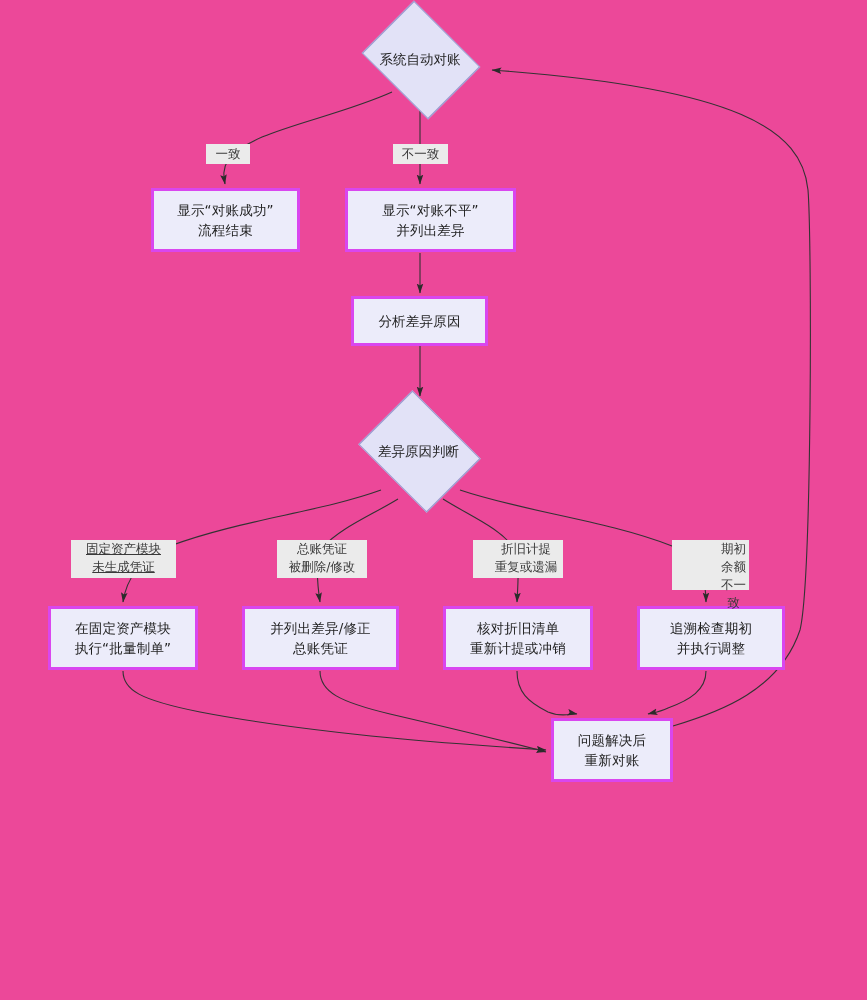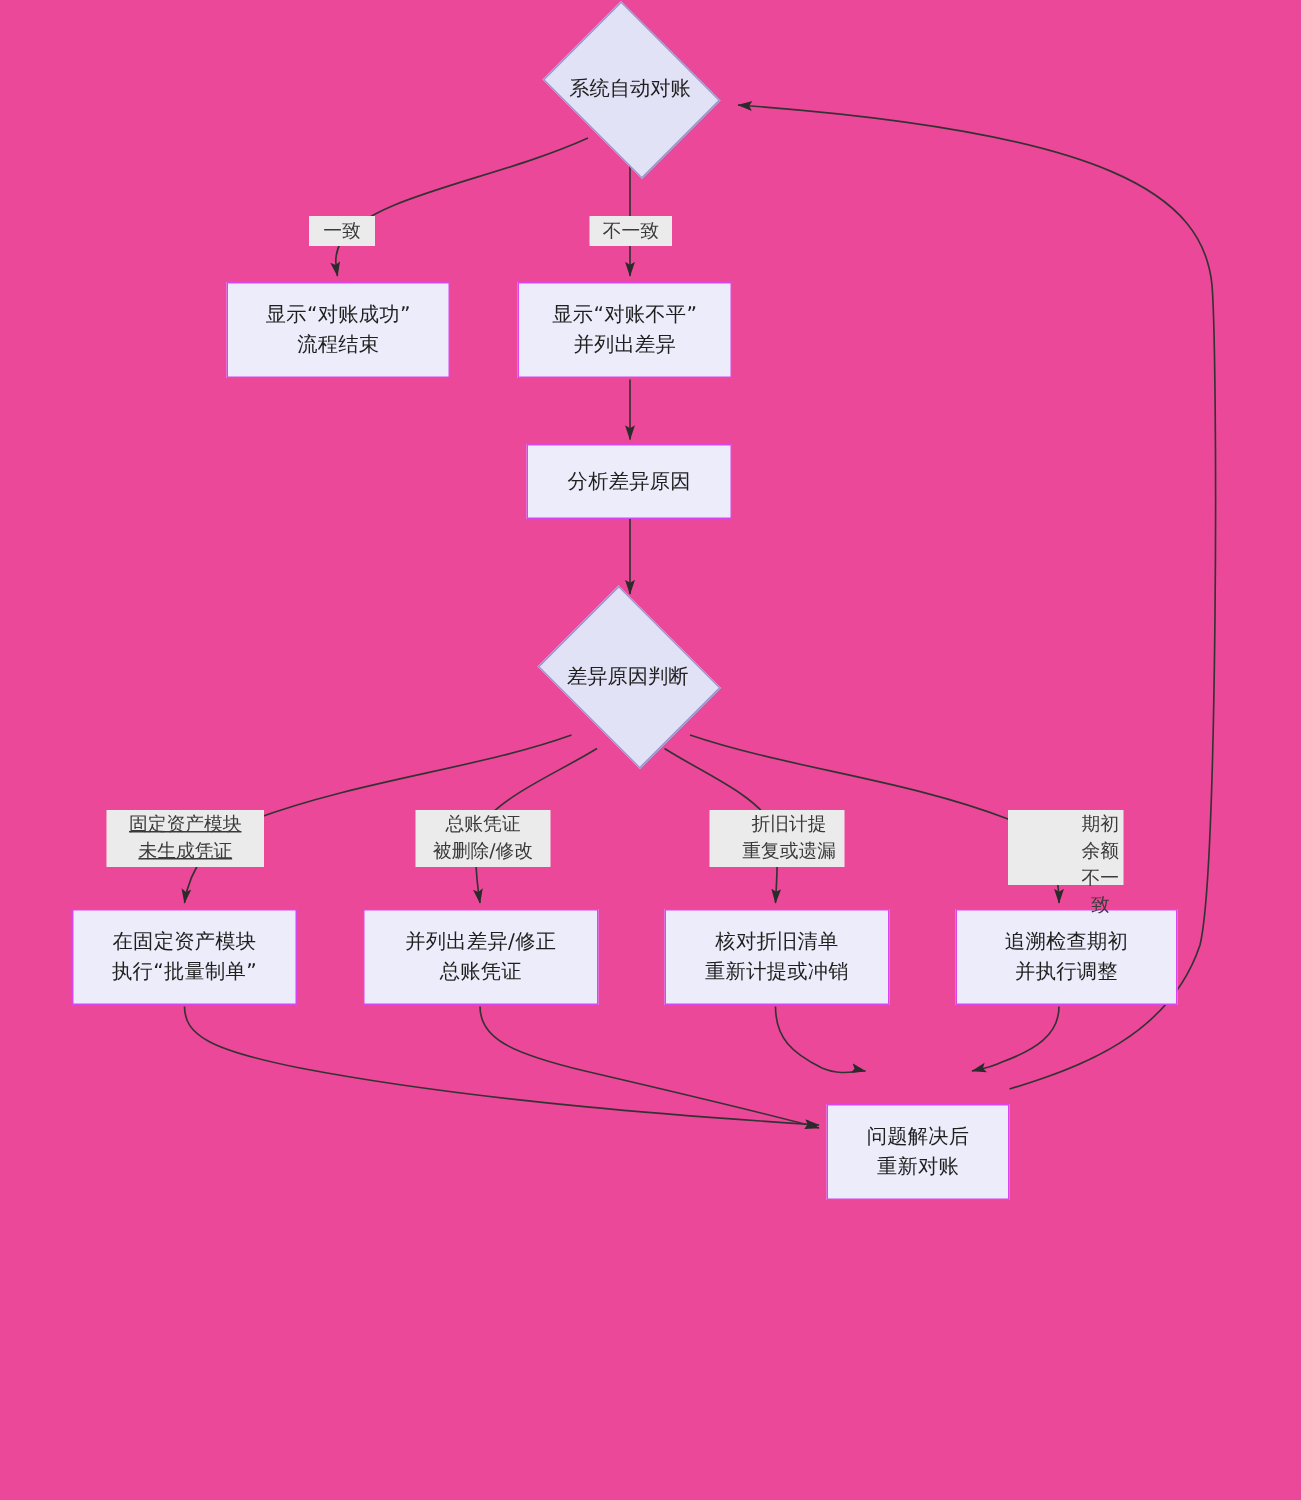--- a/index.html
+++ b/index.html
@@ -16,21 +16,21 @@
     display:flex;align-items:center;justify-content:center;
     text-align:center;
     color:#1f1f1f;
     font-size:13.5px;
     line-height:20px;
     white-space:pre-line;
     letter-spacing:.2px;
   }
   .rect{
     background:#ECECFA;
-    border:1px solid #d946ef;
+    border:3px solid #d946ef;
   }
   .diamond-wrap{position:absolute;}
   .diamond-shape{
     position:absolute;left:0;top:0;
     background:#E2E2F7;
     border:1px solid #9E97CE;
     transform-origin:center center;
   }
   .diamond-label{
     position:absolute;left:0;top:0;
@@ -95,21 +95,21 @@
   </svg>
 
   <div class="diamond-wrap" style="left:355px;top:8px;width:130px;height:102px;">
     <div class="diamond-shape" style="width:72px;height:72px;left:29px;top:15px;transform:rotate(45deg) scale(1.27,1.0);"></div>
     <div class="diamond-label" style="width:130px;height:102px;">系统自动对账</div>
   </div>
 
   <div class="node rect" style="left:151px;top:188px;width:149px;height:64px;">显示“对账成功”
 流程结束</div>
 
-  <div class="node rect" style="left:345px;top:188px;width:143px;height:64px;">显示“对账不平”
+  <div class="node rect" style="left:345px;top:188px;width:171px;height:64px;">显示“对账不平”
 并列出差异</div>
 
   <div class="node rect" style="left:351px;top:296px;width:137px;height:50px;">分析差异原因</div>
 
   <div class="diamond-wrap" style="left:352px;top:399px;width:133px;height:104px;">
     <div class="diamond-shape" style="width:73px;height:73px;left:30px;top:15px;transform:rotate(45deg) scale(1.29,1.02);"></div>
     <div class="diamond-label" style="width:133px;height:104px;">差异原因判断</div>
   </div>
 
   <div class="node rect" style="left:48px;top:606px;width:150px;height:64px;">在固定资产模块
@@ -117,21 +117,21 @@
 
   <div class="node rect" style="left:242px;top:606px;width:157px;height:64px;">并列出差异/修正
 总账凭证</div>
 
   <div class="node rect" style="left:443px;top:606px;width:150px;height:64px;">核对折旧清单
 重新计提或冲销</div>
 
   <div class="node rect" style="left:637px;top:606px;width:148px;height:64px;">追溯检查期初
 并执行调整</div>
 
-  <div class="node rect" style="left:551px;top:736px;width:122px;height:64px;">问题解决后
+  <div class="node rect" style="left:551px;top:718px;width:122px;height:64px;">问题解决后
 重新对账</div>
 
   <div class="edge-label" style="left:206px;top:144px;width:44px;height:20px;line-height:20px;">一致</div>
 
   <div class="edge-label" style="left:393px;top:144px;width:55px;height:20px;line-height:20px;">不一致</div>
 
   <div class="edge-label" style="left:71px;top:540px;width:105px;height:38px;text-decoration:underline;">固定资产模块
 未生成凭证</div>
 
   <div class="edge-label" style="left:277px;top:540px;width:90px;height:38px;">总账凭证

